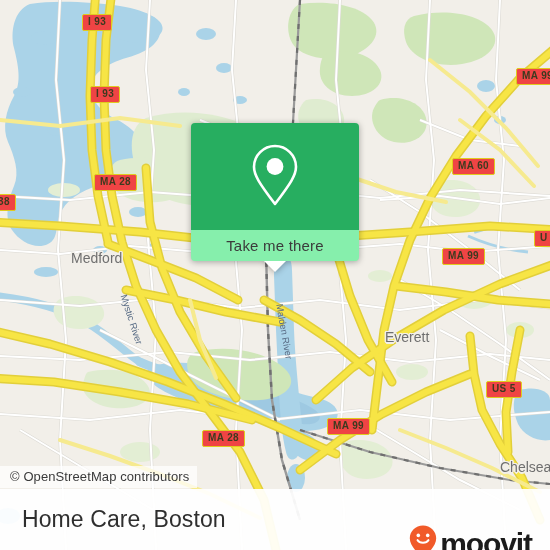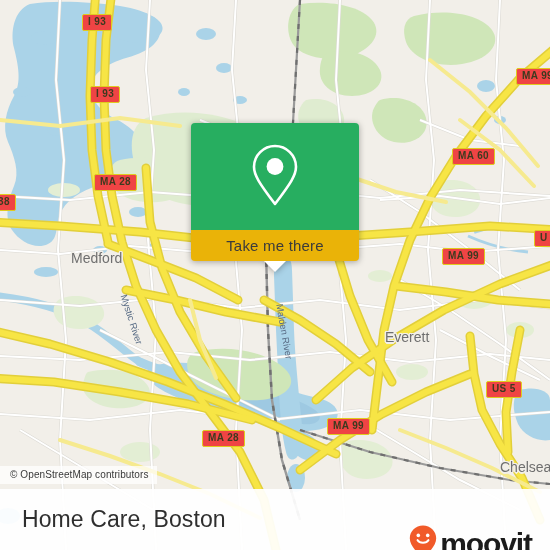--- a/index.html
+++ b/index.html
@@ -56,21 +56,21 @@
     filter:drop-shadow(0 1px 3px rgba(0,0,0,.33));
   }
   #popup-body{
     background:#27ae60;
     height:107px;
     border-radius:4px 4px 0 0;
     display:flex;align-items:center;justify-content:center;
   }
   #popup-footer{
     position:relative;
-    background:#eab308;
+    background:#86efac;
     height:31px;
     border-radius:0 0 4px 4px;
     display:flex;align-items:center;justify-content:center;
   }
   #popup-footer .cta{
     color:#3b3b3b;
     font-size:15px;
     letter-spacing:.2px;
   }
   #popup-tail{
@@ -83,21 +83,21 @@
     border-top:11px solid #ffffff;
   }
 
   
   #attribution{
     position:absolute;
     left:0;top:466px;
     padding:3px 8px 4px 10px;
     background:rgba(255,255,255,.72);
     color:#3a3a3a;
-    font-size:10px;
+    font-size:13px;
     letter-spacing:.1px;
     white-space:nowrap;
   }
 
   
   #footer{
     position:absolute;
     left:0;top:489px;
     width:550px;height:61px;
     background:rgba(255,255,255,.93);
@@ -342,21 +342,21 @@
           <path d="M460,120 L500,150 L534,186"></path>
         </g>
       </g>
     </svg>
 
     <div class="shield" style="left:82px;  top:14px;">I 93</div>
     <div class="shield" style="left:90px;  top:86px;">I 93</div>
     <div class="shield" style="left:94px;  top:174px;">MA 28</div>
     <div class="shield" style="left:-8px;  top:194px;">38</div>
     <div class="shield" style="left:516px; top:68px;">MA 99</div>
-    <div class="shield" style="left:452px; top:148px;">MA 60</div>
+    <div class="shield" style="left:452px; top:158px;">MA 60</div>
     <div class="shield" style="left:442px; top:248px;">MA 99</div>
     <div class="shield" style="left:534px; top:230px;">U S</div>
     <div class="shield" style="left:486px; top:381px;">US 5</div>
     <div class="shield" style="left:202px; top:430px;">MA 28</div>
     <div class="shield" style="left:327px; top:418px;">MA 99</div>
 
     <div class="city-label" style="left:71px;  top:250px;">Medford</div>
     <div class="city-label" style="left:385px; top:329px;">Everett</div>
     <div class="city-label" style="left:500px; top:459px;">Chelsea</div>
 

